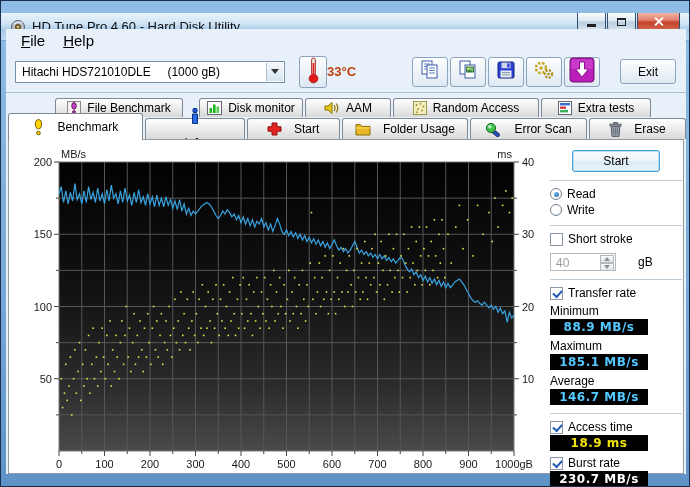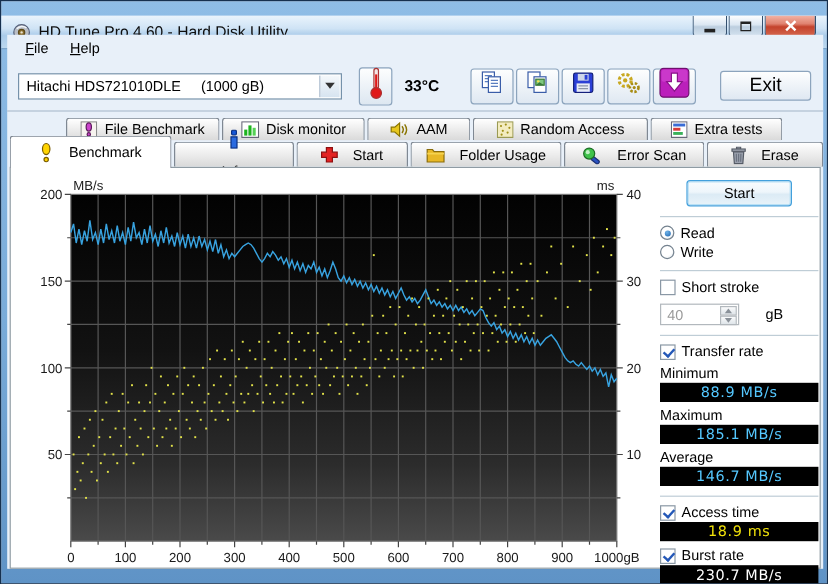--- a/index.html
+++ b/index.html
@@ -31,48 +31,48 @@
   .glyph-close { position:relative; width:11px; height:11px; }
   .glyph-close::before,.glyph-close::after {
     content:""; position:absolute; left:5px; top:0; width:2px; height:11px; background:#fff;
   }
   .glyph-close::before { transform:rotate(45deg); } .glyph-close::after { transform:rotate(-45deg); }
   
   .win-body {
     position:absolute; left:5px; top:28px; width:680px; height:445px;
     background:#e8f0f9;
   }
-  .menubar { height:22px; display:flex; align-items:center; padding-left:6px; font-size:12px; }
+  .menubar { height:22px; display:flex; align-items:center; padding-left:6px; font-size:15px; }
   .menu-item { padding:3px 9px; color:#000; }
   .menu-item::first-letter { text-decoration:underline; }
   .toolbar { height:42px; display:flex; align-items:center; padding:0 6px; border-bottom:1px solid #aebfd0; }
   .drive-select {
     width:270px; height:22px; background:#fff; border:1px solid #7592ab;
     display:flex; align-items:center; font-size:12px; margin-left:3px; position:relative;
   }
   .drive-select .val { padding-left:6px; white-space:pre; overflow:hidden; }
   .drive-arrow {
     position:absolute; right:1px; top:1px; width:17px; height:18px;
     background:linear-gradient(180deg,#f4f8fb,#d7e4f0); border-left:1px solid #aebfd0;
     display:flex; align-items:center; justify-content:center;
   }
   .drive-arrow::after { content:""; border:4px solid transparent; border-top:5px solid #333; margin-top:4px; }
   .temp-btn {
     width:28px; height:32px; margin-left:14px; border:1px solid #8ca4bd; border-radius:3px;
     background:linear-gradient(180deg,#fdfefe,#dde7f1); display:flex; align-items:center; justify-content:center;
   }
-  .temp-text { font-size:13px; font-weight:bold; margin-left:10px; color:#000000; }
+  .temp-text { font-size:13px; font-weight:bold; color:#c2410c; }
   .tool-spacer { flex:1; }
   .tool-btn {
     width:36px; height:30px; margin-left:2px; border:1px solid #8ca4bd; border-radius:3px;
     background:linear-gradient(180deg,#fdfefe,#dfe8f2); display:flex; align-items:center; justify-content:center;
   }
   .exit-btn {
-    width:76px; height:25px; margin:0 4px 0 20px; border:1px solid #8ca4bd; border-radius:3px;
-    background:linear-gradient(180deg,#fdfefe,#dfe8f2); font-size:16px; color:#000;
+    width:56px; height:25px; margin:0 4px 0 20px; border:1px solid #8ca4bd; border-radius:3px;
+    background:linear-gradient(180deg,#fdfefe,#dfe8f2); font-size:12px; color:#000;
     display:flex; align-items:center; justify-content:center;
   }
   
   .tabs-row1 { height:20px; margin-top:4px; padding-left:49px; display:flex; align-items:flex-end; gap:2px; }
   .tabs-row2 { height:22px; padding-left:2px; display:flex; align-items:flex-end; gap:2px; position:relative; }
   .tab {
     height:19px; border:1px solid #7f8893; border-bottom:none; border-radius:3px 3px 0 0;
     background:linear-gradient(180deg,#ffffff 0%,#ececec 50%,#d9d9d9 100%);
     display:flex; align-items:center; justify-content:center; gap:6px; font-size:12px; color:#000;
   }
@@ -112,22 +112,22 @@
   .spin-up,.spin-dn {
     position:absolute; right:0; width:14px; height:7.5px; border:1px solid #b2b8bd;
     background:linear-gradient(180deg,#fafbfc,#dfe5ea); display:flex; align-items:center; justify-content:center;
   }
   .spin-up { top:0; } .spin-dn { top:8px; }
   .spin-up::after { content:""; border:3px solid transparent; border-bottom:4px solid #8a9199; margin-bottom:3px; }
   .spin-dn::after { content:""; border:3px solid transparent; border-top:4px solid #8a9199; margin-top:3px; }
   .unit-lbl { margin-left:22px; }
   .stat-label { margin-top:4px; }
   .stat-box {
-    width:132px; height:16px; background:#000; margin-top:1px;
-    font-family:"DejaVu Sans", sans-serif; font-weight:normal; font-size:12px; letter-spacing:0.5px;
+    width:98px; height:16px; background:#000; margin-top:1px;
+    font-family:"DejaVu Sans", sans-serif; font-weight:bold; font-size:12px; letter-spacing:0.5px;
     display:flex; align-items:center; justify-content:center;
   }
   
   text { font-family:"Liberation Sans", sans-serif; }
 </style>
 </head>
 <body>
 
 <div id="window">
   <div class="titlebar">
@@ -226,21 +226,21 @@
         <div class="tab" style="width: 128px;">
           <span class="ticon">
             <svg width="14" height="14" viewBox="0 0 14 14">
               <rect x="0.5" y="0.5" width="13" height="13" fill="#f6f3ee" stroke="#8a8a8a"></rect>
               <ellipse cx="7" cy="4.8" rx="2.2" ry="3.4" fill="#cc44cc" stroke="#5c1a5c"></ellipse>
               <circle cx="7" cy="11" r="1.4" fill="#cc44cc" stroke="#5c1a5c"></circle>
             </svg>
           </span>
           <span>File Benchmark</span>
         </div>
-        <div class="tab" style="width: 119px;">
+        <div class="tab" style="width: 104px; margin-left: 14px;">
           <span class="ticon">
             <svg width="15" height="14" viewBox="0 0 15 14">
               <rect x="0.5" y="0.5" width="14" height="13" fill="#fff" stroke="#667"></rect>
               <rect x="2.5" y="7" width="2.6" height="5" fill="#1db31d"></rect>
               <rect x="6" y="3.5" width="2.6" height="8.5" fill="#1db31d"></rect>
               <rect x="9.5" y="5.5" width="2.6" height="6.5" fill="#56d156"></rect>
             </svg>
           </span>
           <span>Disk monitor</span>
         </div>

